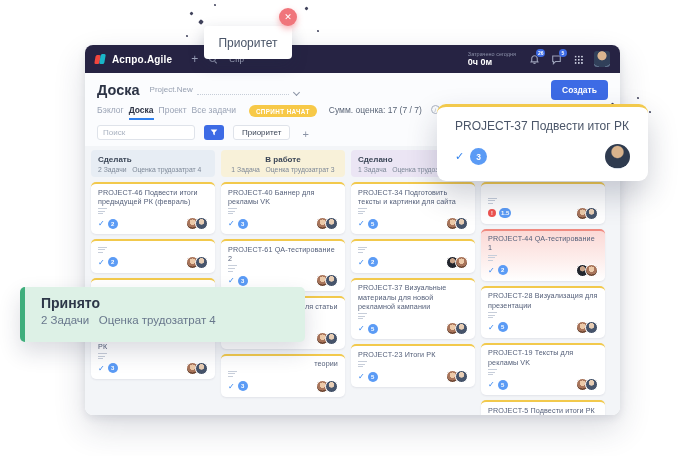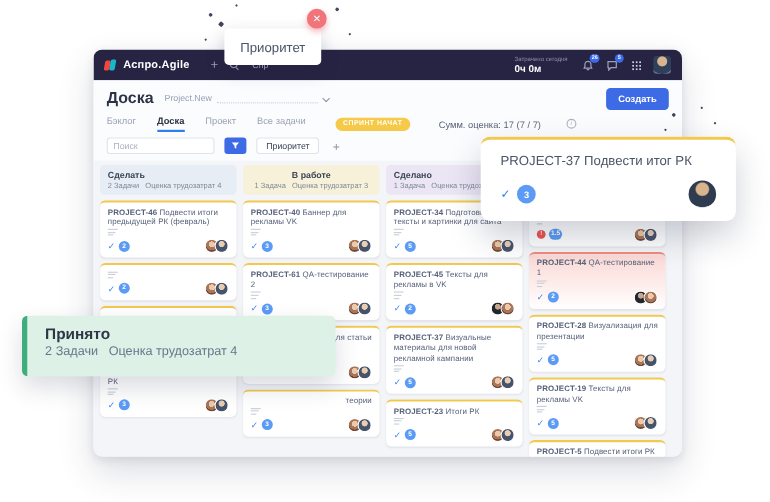--- a/index.html
+++ b/index.html
@@ -28,29 +28,29 @@
   .nav-ic{position:relative;width:12px;height:12px;display:flex;align-items:center;justify-content:center;}
   .nav-ic svg{display:block;}
   .ic-badge{position:absolute;top:-4px;right:-5px;min-width:8px;height:8px;border-radius:4px;background:var(--accent);
     color:#fff;font-size:5px;font-weight:bold;display:flex;align-items:center;justify-content:center;padding:0 1.5px;}
   .grid-ic{width:9px;height:9px;background-image:radial-gradient(circle,#cfd3e2 32%,transparent 40%);background-size:3.2px 3.2px;}
   .nav-avatar{width:16px;height:16px;border-radius:3px;background:radial-gradient(circle at 50% 30%,#d9b58f 0 30%,#31405a 36% 80%,#5d6f8a 82%);}
 
   
   .board-head{display:flex;align-items:center;padding:7px 12px 4px;background:#fbfcfe;}
   .page-title{font-size:14.5px;font-weight:bold;color:#2c3345;margin-right:10px;}
-  .proj-select{display:flex;gap:4px;cursor:pointer;width:150px;}
+  .proj-select{display:flex;align-items:flex-end;gap:4px;cursor:pointer;width:150px;}
   .proj-name{font-size:8px;color:#97a0b1;padding-bottom:1px;}
   .proj-dots{flex:1;border-bottom:1px dotted #c6cdd8;height:9px;}
   .chev{width:7px;height:7px;position:relative;}
   .chev::before{content:'';position:absolute;left:1px;top:1.5px;width:4px;height:4px;border-right:1.2px solid #8a93a5;border-bottom:1.2px solid #8a93a5;transform:rotate(45deg);}
   .create-btn{margin-left:auto;background:var(--accent);color:#fff;font-size:8.5px;font-weight:bold;padding:5px 11px;border-radius:4px;border:none;cursor:pointer;}
 
   
-  .tabs{display:flex;align-items:center;padding:1px 12px 0;background:#fbfcfe;height:16px;gap:19px;}
+  .tabs{display:flex;align-items:flex-start;padding:1px 12px 0;background:#fbfcfe;height:16px;gap:5px;}
   .tab{font-size:8.5px;color:#9aa3b5;cursor:pointer;padding-bottom:3px;border-bottom:2px solid transparent;}
   .tab.active{color:#2c3345;font-weight:bold;border-bottom-color:var(--check);}
   .sprint-pill{margin-left:8px;background:var(--sprint);color:#fff;font-size:6.3px;font-weight:bold;letter-spacing:.4px;
     padding:2.5px 7px;border-radius:8px;}
   .sum-text{font-size:8.5px;color:#5a6577;margin-left:7px;white-space:pre;}
   .info-ic{width:9px;height:9px;border:1px solid #aab2c0;border-radius:50%;color:#aab2c0;font-size:6px;display:flex;
     align-items:center;justify-content:center;margin-left:4px;font-style:italic;cursor:pointer;}
 
   
   .filters{display:flex;align-items:flex-end;padding:5px 12px 6px;background:#fbfcfe;gap:9px;}
@@ -66,21 +66,21 @@
   .col-header{border-radius:4px;padding:3.5px 7px;}
   .th-todo{background:var(--col_todo);}
   .th-progress{background:var(--col_progress);text-align:center;}
   .th-done{background:var(--col_done);}
   .th-accepted{background:var(--col_accepted);}
   .col-title{font-size:8px;font-weight:bold;color:#3a4556;line-height:11px;}
   .col-meta{font-size:6.8px;color:#7e8998;line-height:9px;white-space:pre;}
   .card{margin-top:5px;background:#fff;border-radius:5px;border-top:2.5px solid var(--cardline);
     box-shadow:0 1px 2px rgba(20,30,60,.08);padding:3.5px 7px 4px;position:relative;cursor:pointer;}
   .card-title{font-size:7.2px;line-height:1.3;color:#55607a;font-weight:500;letter-spacing:.1px;}
-  .card .code{color:#55607a;font-weight:bold;}
+  .card .code{color:#55607a;}
   .card.frag .card-title{text-align:right;}
   .card.topcut .card-title{min-height:8px;}
   .card.blank{height:44px;}
   .card.pink{background:linear-gradient(180deg,#fbd9d6 0%,#fdedeb 55%,#ffffff 100%);border-top-color:var(--pink_top);}
   .subtask-icon{margin-top:2px;width:9px;height:6.5px;background:
     linear-gradient(#c7ceda,#c7ceda) 0 0/9px 1.4px no-repeat,
     linear-gradient(#c7ceda,#c7ceda) 0 2.6px/7px 1.4px no-repeat,
     linear-gradient(#c7ceda,#c7ceda) 0 5.2px/5px 1.4px no-repeat;}
   .card-footer{margin-top:2.5px;display:flex;align-items:center;justify-content:space-between;height:13px;}
   .f-left{display:flex;align-items:center;}
@@ -96,21 +96,21 @@
   .av-m{background:radial-gradient(circle at 50% 35%,#e7cdb4 0 28%,#46546b 34%);}
   .av-d{background:radial-gradient(circle at 50% 35%,#caa58a 0 26%,#23262e 32%);}
 
   
   .tooltip{position:absolute;left:204px;top:26px;width:88px;height:33px;background:#fff;border-radius:4px;
     box-shadow:0 6px 16px rgba(30,40,70,.22);display:flex;align-items:center;justify-content:center;
     font-size:12px;color:#4a5568;z-index:20;}
   .tooltip-close{position:absolute;left:279px;top:8px;width:18px;height:18px;border-radius:50%;background:var(--red);
     color:#fff;font-size:9px;display:flex;align-items:center;justify-content:center;z-index:21;
     box-shadow:0 3px 6px rgba(240,90,100,.45);cursor:pointer;}
-  .float-card{position:absolute;left:437px;top:124px;width:232px;height:77px;background:#fff;border-radius:9px;
+  .float-card{position:absolute;left:437px;top:104px;width:211px;height:77px;background:#fff;border-radius:9px;
     border-top:3px solid var(--cardline);box-shadow:0 14px 30px rgba(30,40,70,.22);z-index:15;padding:12px 18px 0;cursor:pointer;}
   .float-title{font-size:12px;color:#4a5568;font-weight:500;}
   .float-footer{margin-top:11px;display:flex;align-items:center;}
   .float-check{color:var(--check);font-size:11px;font-weight:bold;}
   .float-badge{width:17px;height:17px;border-radius:50%;background:var(--badge);color:#fff;font-size:8.5px;font-weight:bold;
     display:flex;align-items:center;justify-content:center;margin-left:6px;}
   .float-avatar{margin-left:auto;width:25px;height:25px;border-radius:50%;
     background:radial-gradient(circle at 50% 32%,#d9b38c 0 26%,#2f3b4f 32% 75%,#cfd8e4 78%);}
   .accepted{position:absolute;left:20px;top:287px;width:285px;height:55px;background:var(--greenbg);
     border-left:5px solid var(--green);border-radius:5px;box-shadow:0 10px 22px rgba(30,40,70,.16);
@@ -313,21 +313,20 @@
                 <span class="check">✓</span>
                 <span class="badge">5</span>
               </div>
               <div class="avatars">
                 <i class="av av-f"></i>
                 <i class="av av-m"></i>
               </div>
             </div>
           </div>
           <div class="card">
-            <div class="card-title"><span class="code">PROJECT-45</span> Тексты для рекламы в VK</div>
             <div class="subtask-icon"></div>
             <div class="card-footer">
               <div class="f-left">
                 <span class="check">✓</span>
                 <span class="badge">2</span>
               </div>
               <div class="avatars">
                 <i class="av av-d"></i>
                 <i class="av av-f"></i>
               </div>

